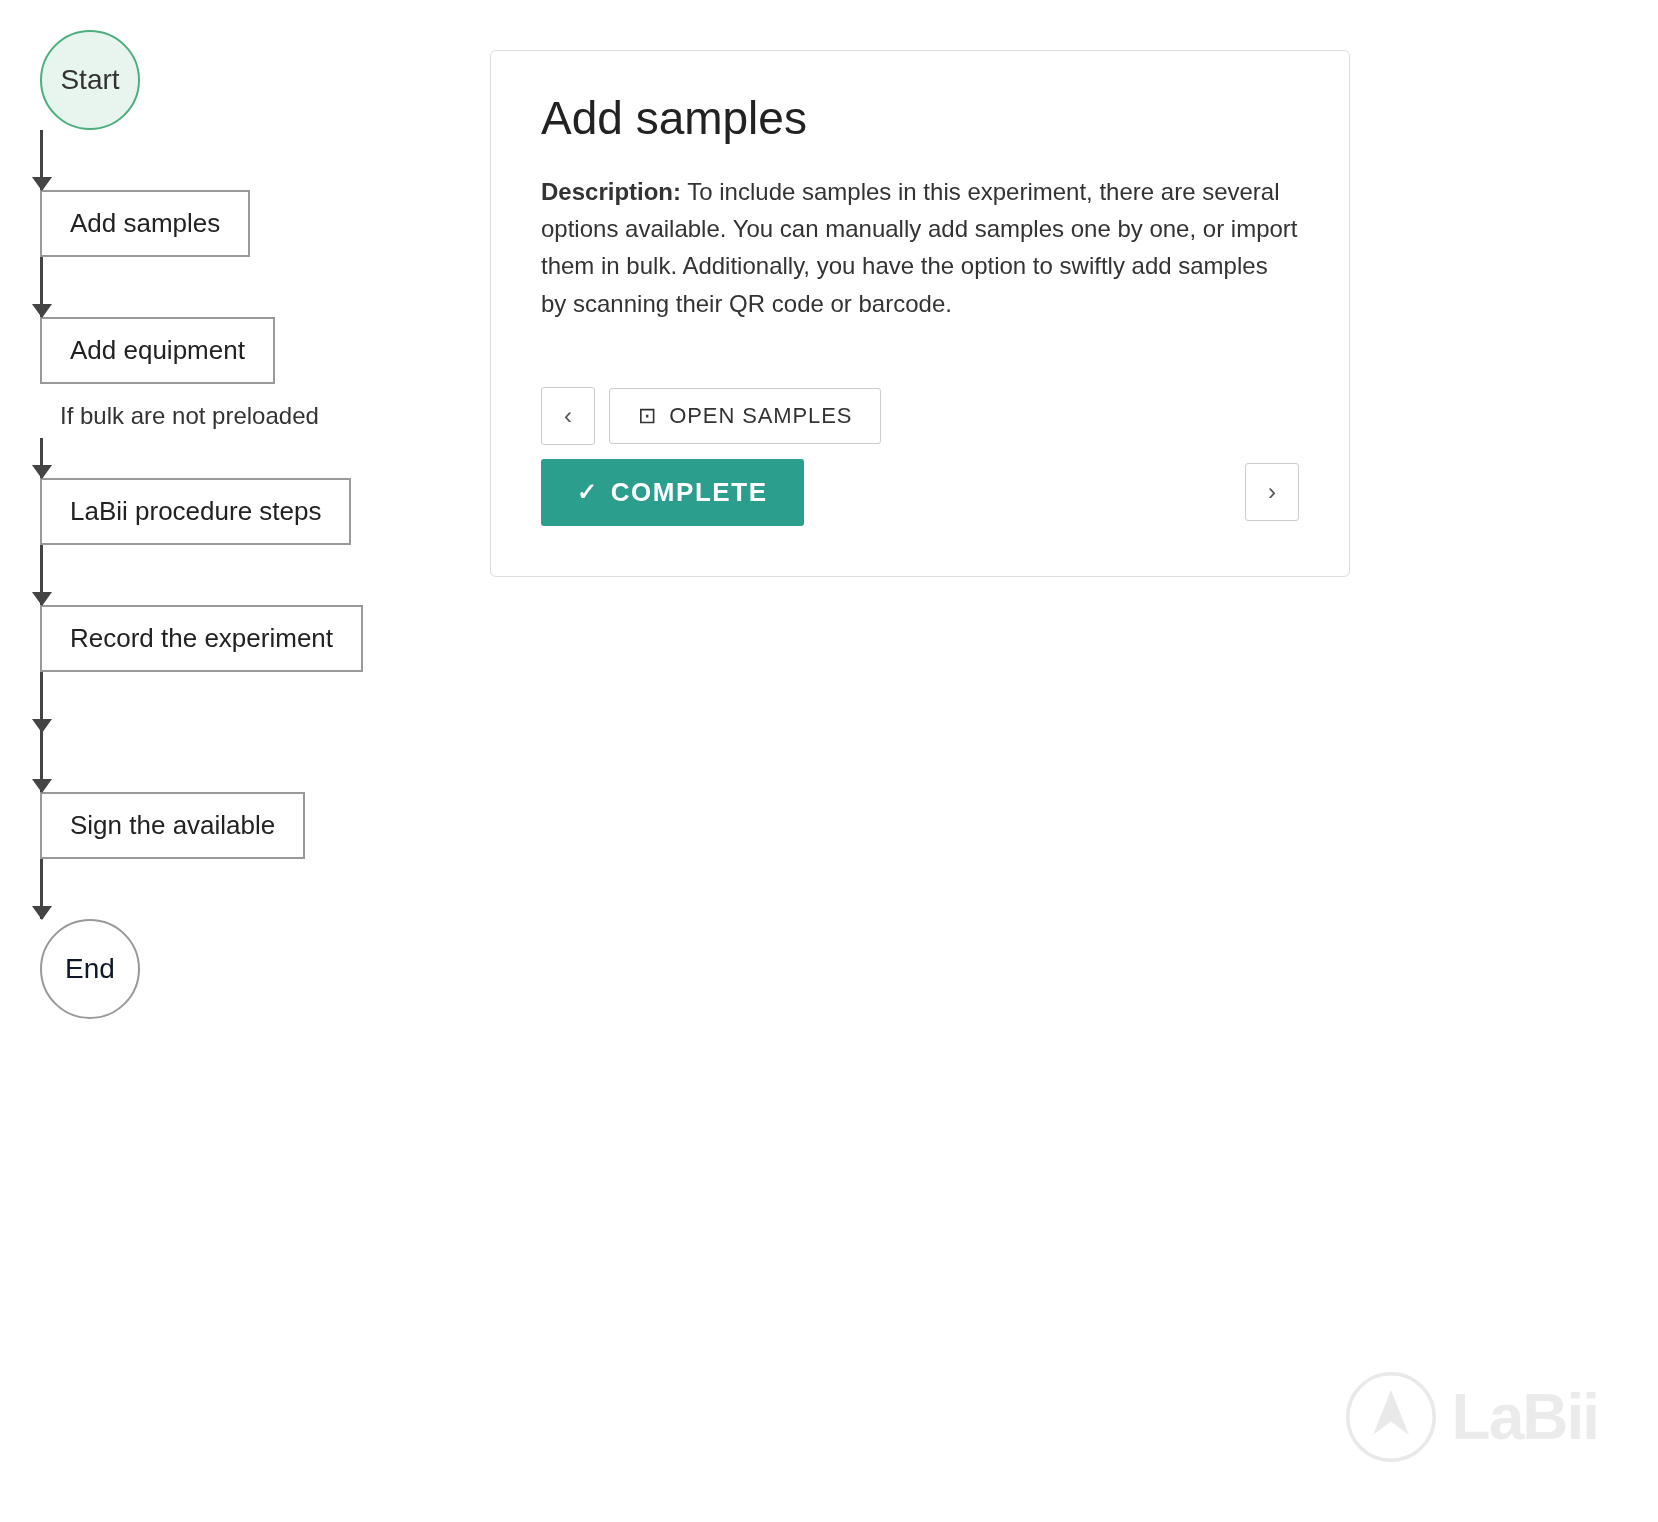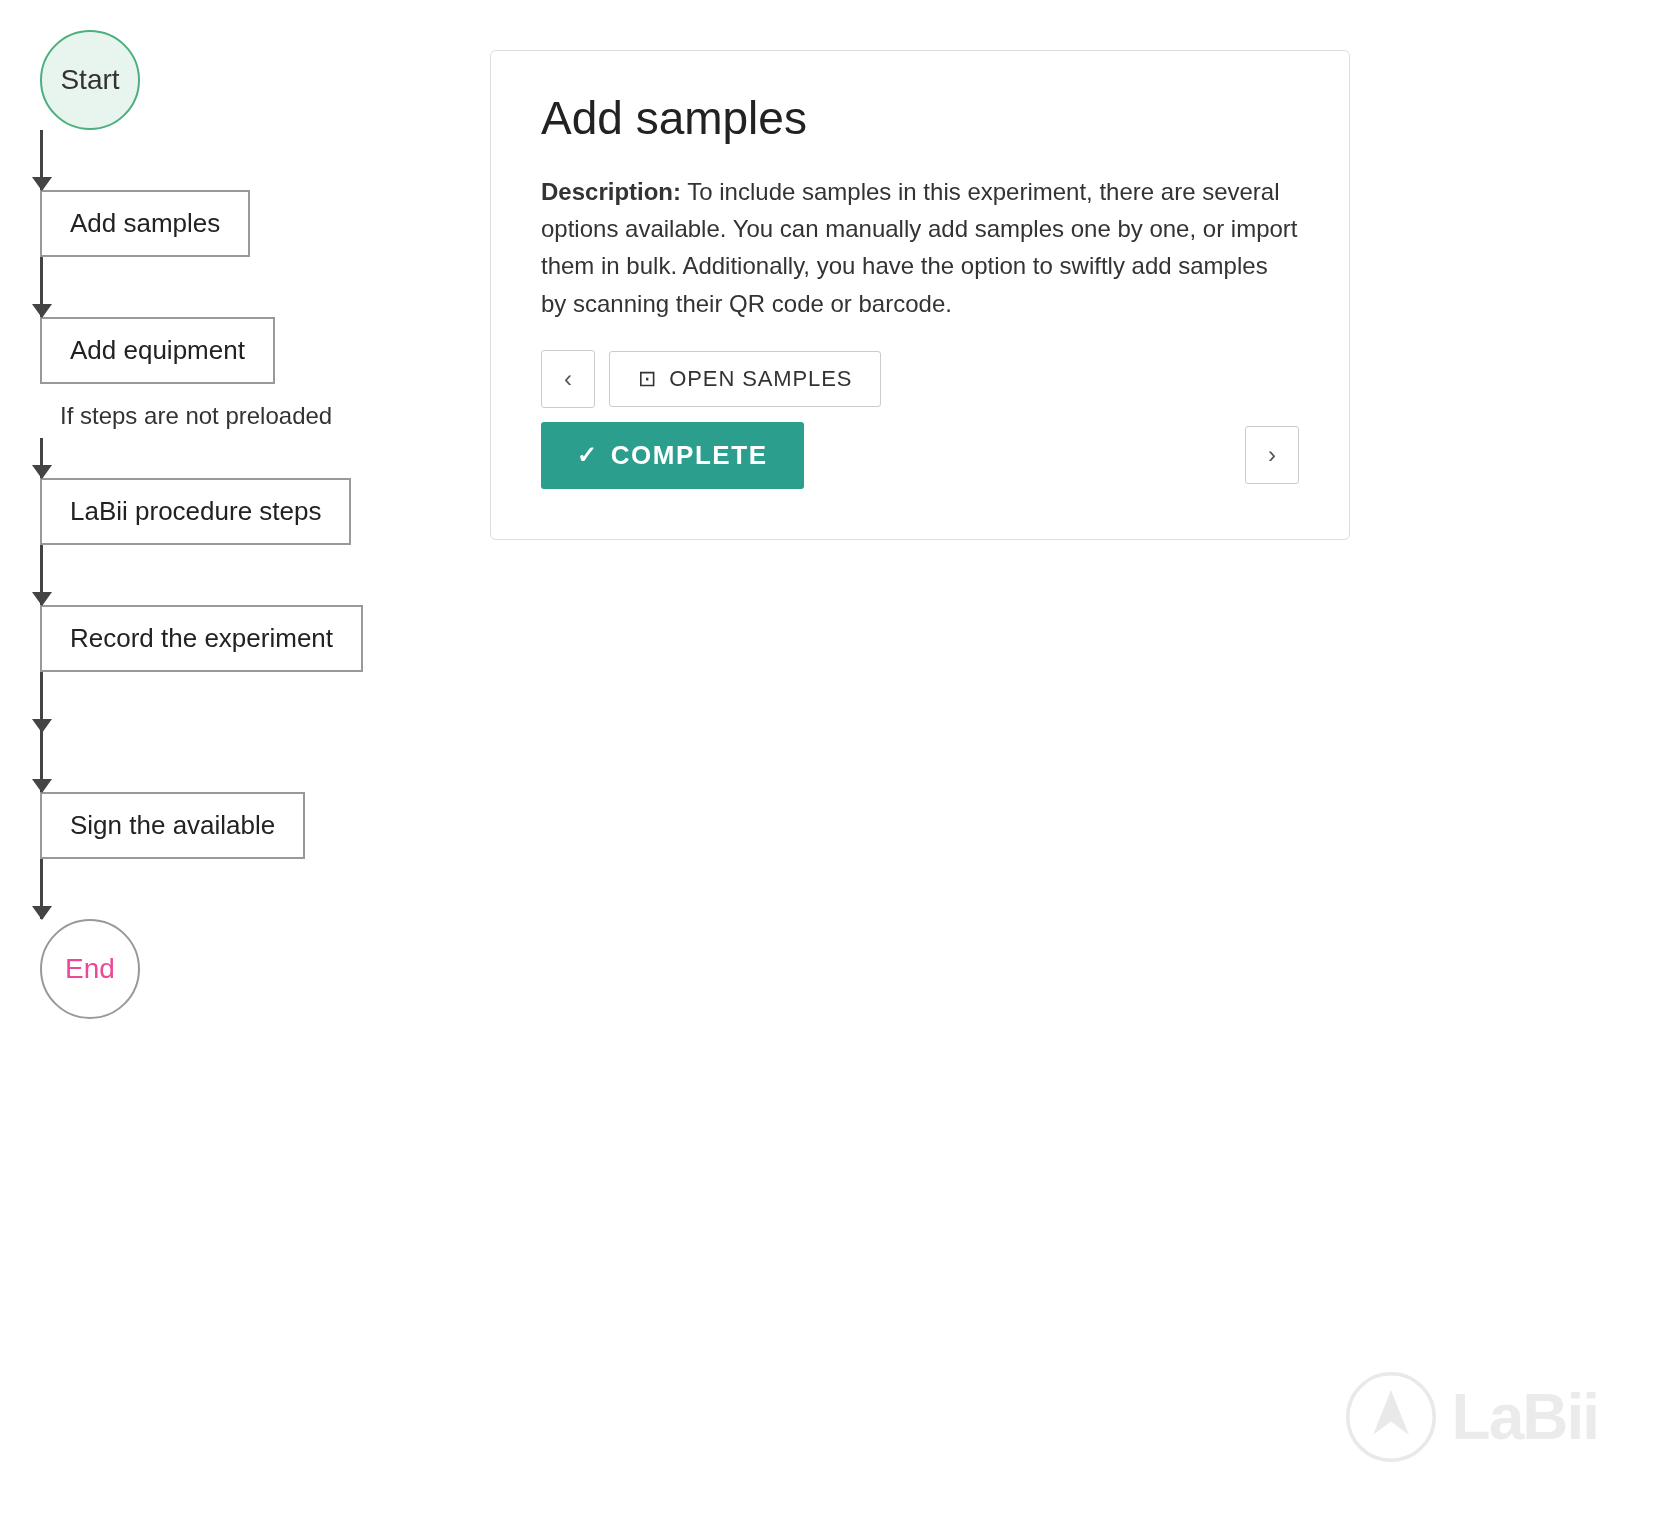--- a/index.html
+++ b/index.html
@@ -42,21 +42,21 @@
       font-size: 28px;
       color: #333;
       font-weight: 400;
       cursor: pointer;
       z-index: 1;
     }
 
     .flow-node-circle.end-node {
       background: #fff;
       border-color: #999;
-      color: #ec4899;
+      color: #0f172a;
     }
 
     .flow-node-rect {
       border: 2px solid #999;
       background: #fff;
       padding: 16px 28px;
       font-size: 26px;
       color: #222;
       cursor: pointer;
       white-space: nowrap;
@@ -116,21 +116,21 @@
       font-size: 46px;
       font-weight: 300;
       color: #222;
       margin-bottom: 28px;
     }
 
     .info-card-description {
       font-size: 24px;
       color: #333;
       line-height: 1.55;
-      margin-bottom: 28px;
+      margin-bottom: 65px;
     }
 
     .info-card-description strong {
       font-weight: 700;
     }
 
     .info-card-actions {
       display: flex;
       flex-direction: column;
       gap: 14px;
@@ -249,21 +249,21 @@
       <span>Add samples</span>
     </div>
 
     <div class="flow-arrow"></div>
 
     <div class="flow-node-rect">
       <span>Add equipment</span>
     </div>
 
     <div style="width:100%; display:flex; justify-content:flex-start; margin: 10px 0 0 0;">
-      <span class="flow-label">If steps are not preloaded</span>
+      <span class="flow-label">If bulk are not preloaded</span>
     </div>
 
     <div class="flow-arrow" style="height:40px;"></div>
 
     <div class="flow-node-rect">
       <span>LaBii procedure steps</span>
     </div>
 
     <div class="flow-arrow"></div>
 

